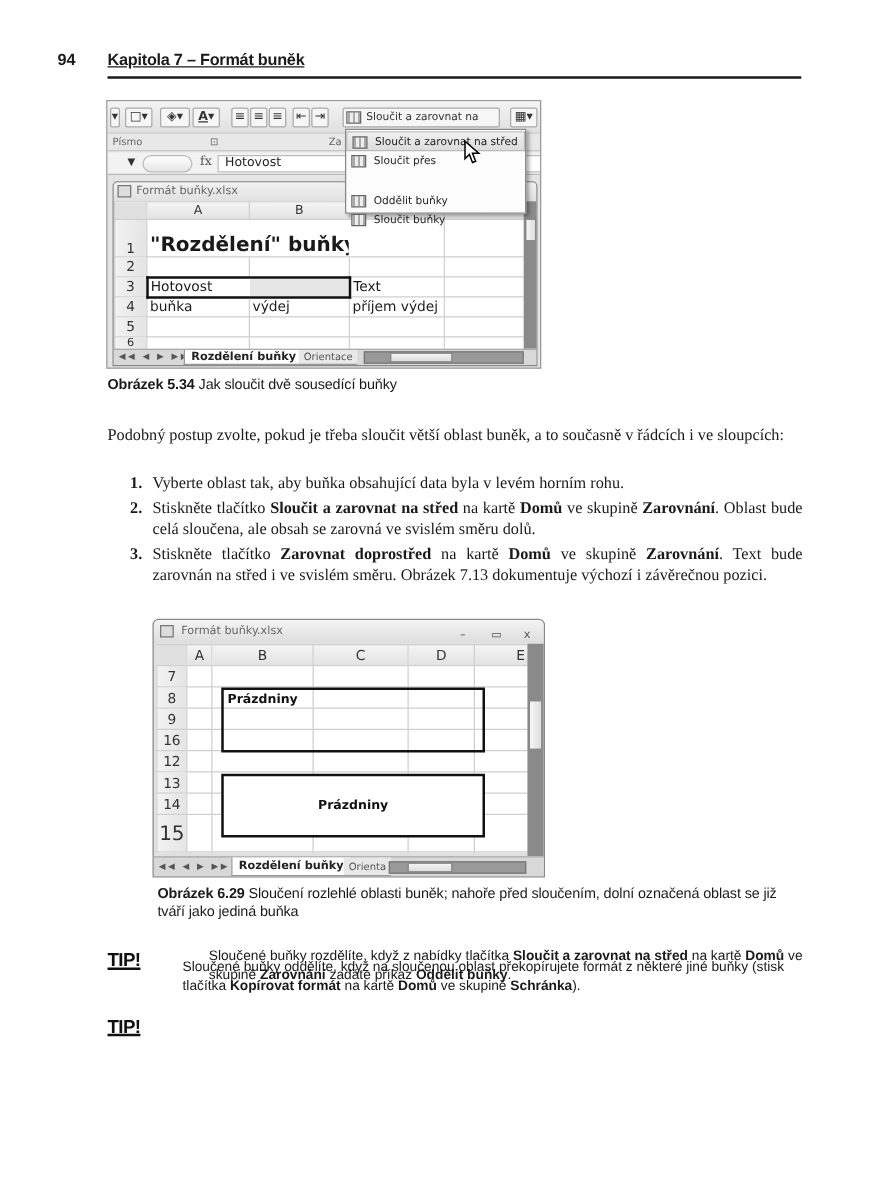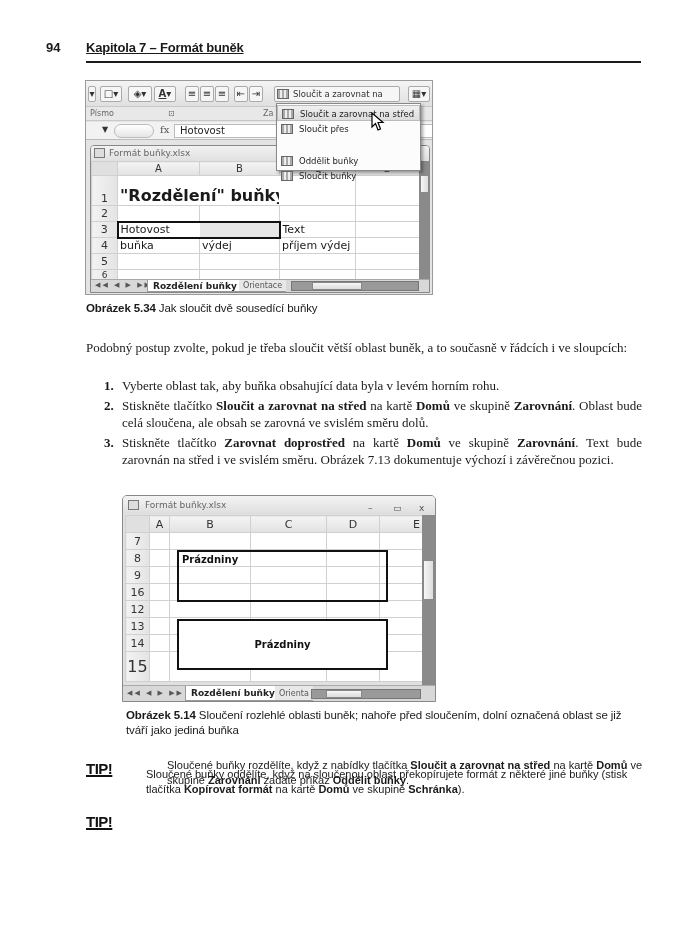--- a/index.html
+++ b/index.html
@@ -339,21 +339,21 @@
   <div class="sheet-tabs" style="left:0;top:189px;width:314px;height:17px;">
     <span class="nav-btns" style="top:3px;">◀◀ ◀ ▶ ▶▶</span>
     <span class="tab-active" style="left:62px;height:15px;line-height:15px;">Rozdělení buňky</span>
     <span class="tab-inactive" style="left:152px;height:15px;line-height:15px;">Orienta</span>
     <div class="hscroll" style="left:188px;top:3px;width:110px;">
       <div class="hthumb" style="left:14px;width:36px;"></div>
     </div>
   </div>
 </div>
 <div class="abs caption cap2">
-  <b>Obrázek 5.14</b><span> Sloučení rozlehlé oblasti buněk; nahoře před sloučením, dolní označená oblast se již tváří jako jediná buňka</span>
+  <b>Obrázek 6.29</b><span> Sloučení rozlehlé oblasti buněk; nahoře před sloučením, dolní označená oblast se již tváří jako jediná buňka</span>
 </div>
 
 <div class="abs tip-label tip1-label">TIP!</div>
 <div class="abs tip-text tip1-text">
   <span>Sloučené buňky rozdělíte, když z nabídky tlačítka </span><b>Sloučit a zarovnat na střed</b><span> na kartě </span><b>Domů</b><span> ve skupině </span><b>Zarovnání</b><span> zadáte příkaz </span><b>Oddělit buňky</b><span>.</span>
 </div>
 <div class="abs tip-label tip2-label">TIP!</div>
 <div class="abs tip-text tip2-text">
   <span>Sloučené buňky oddělíte, když na sloučenou oblast překopírujete formát z některé jiné buňky (stisk tlačítka </span><b>Kopírovat formát</b><span> na kartě </span><b>Domů</b><span> ve skupině </span><b>Schránka</b><span>).</span>
 </div>

